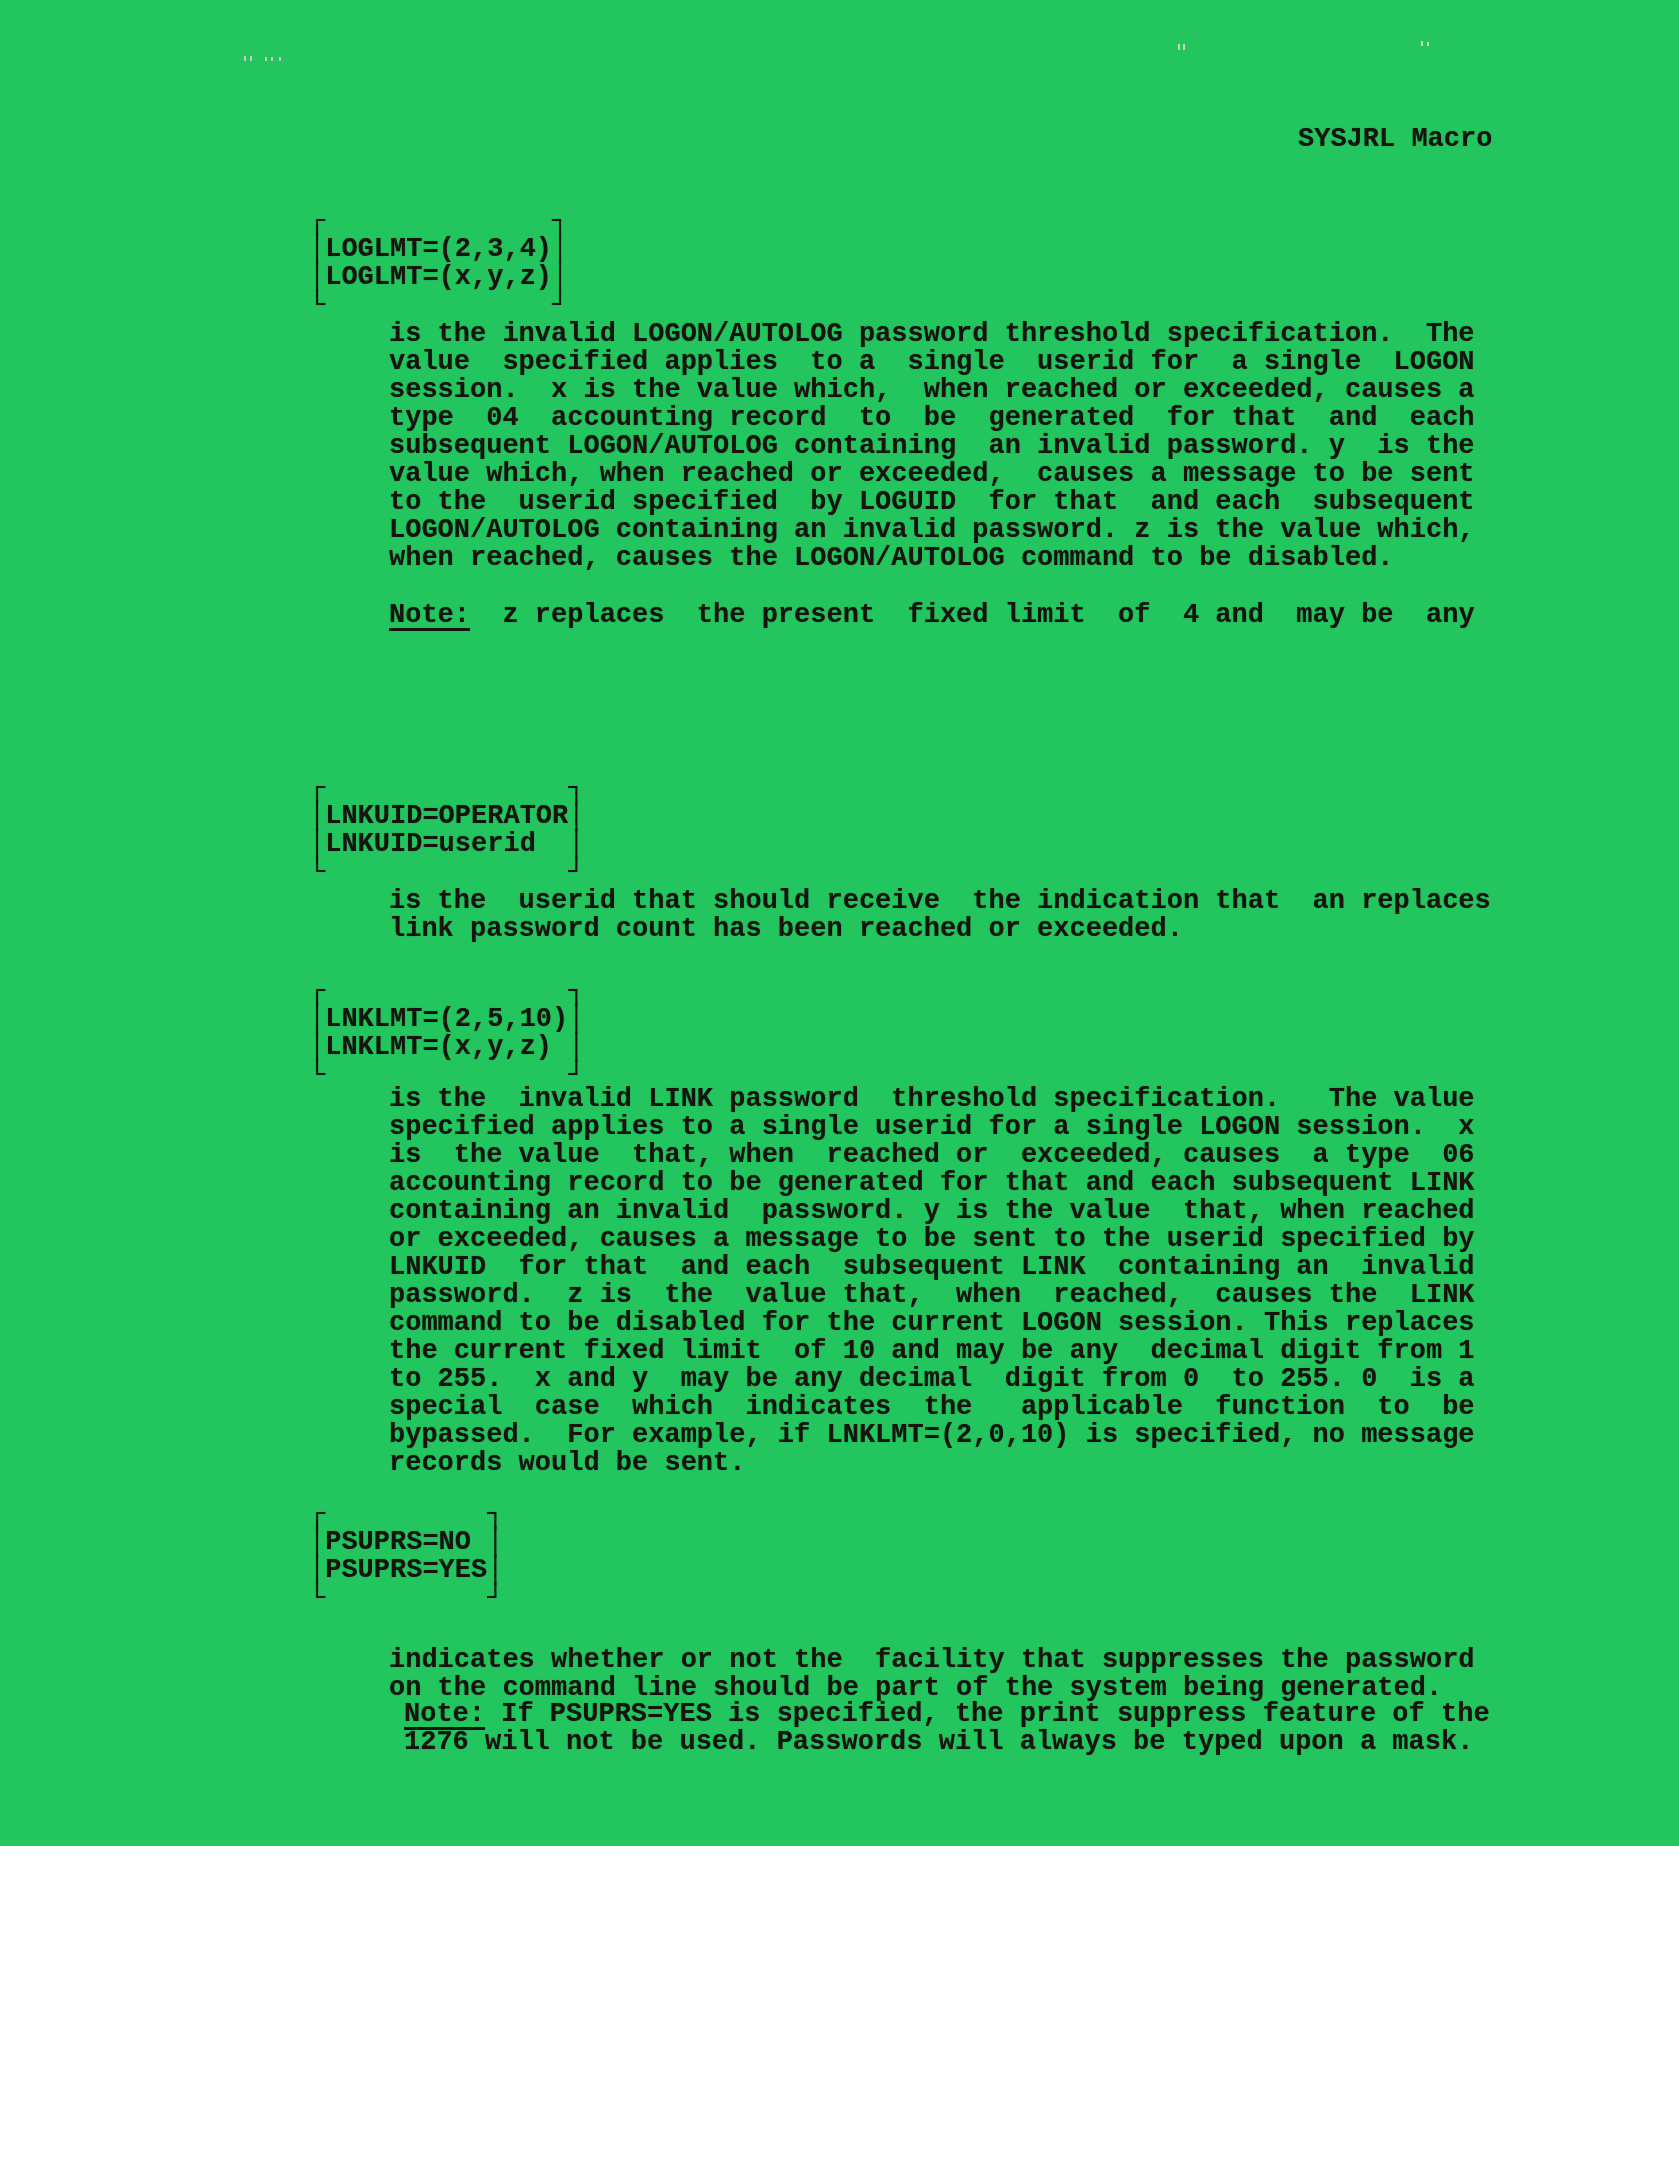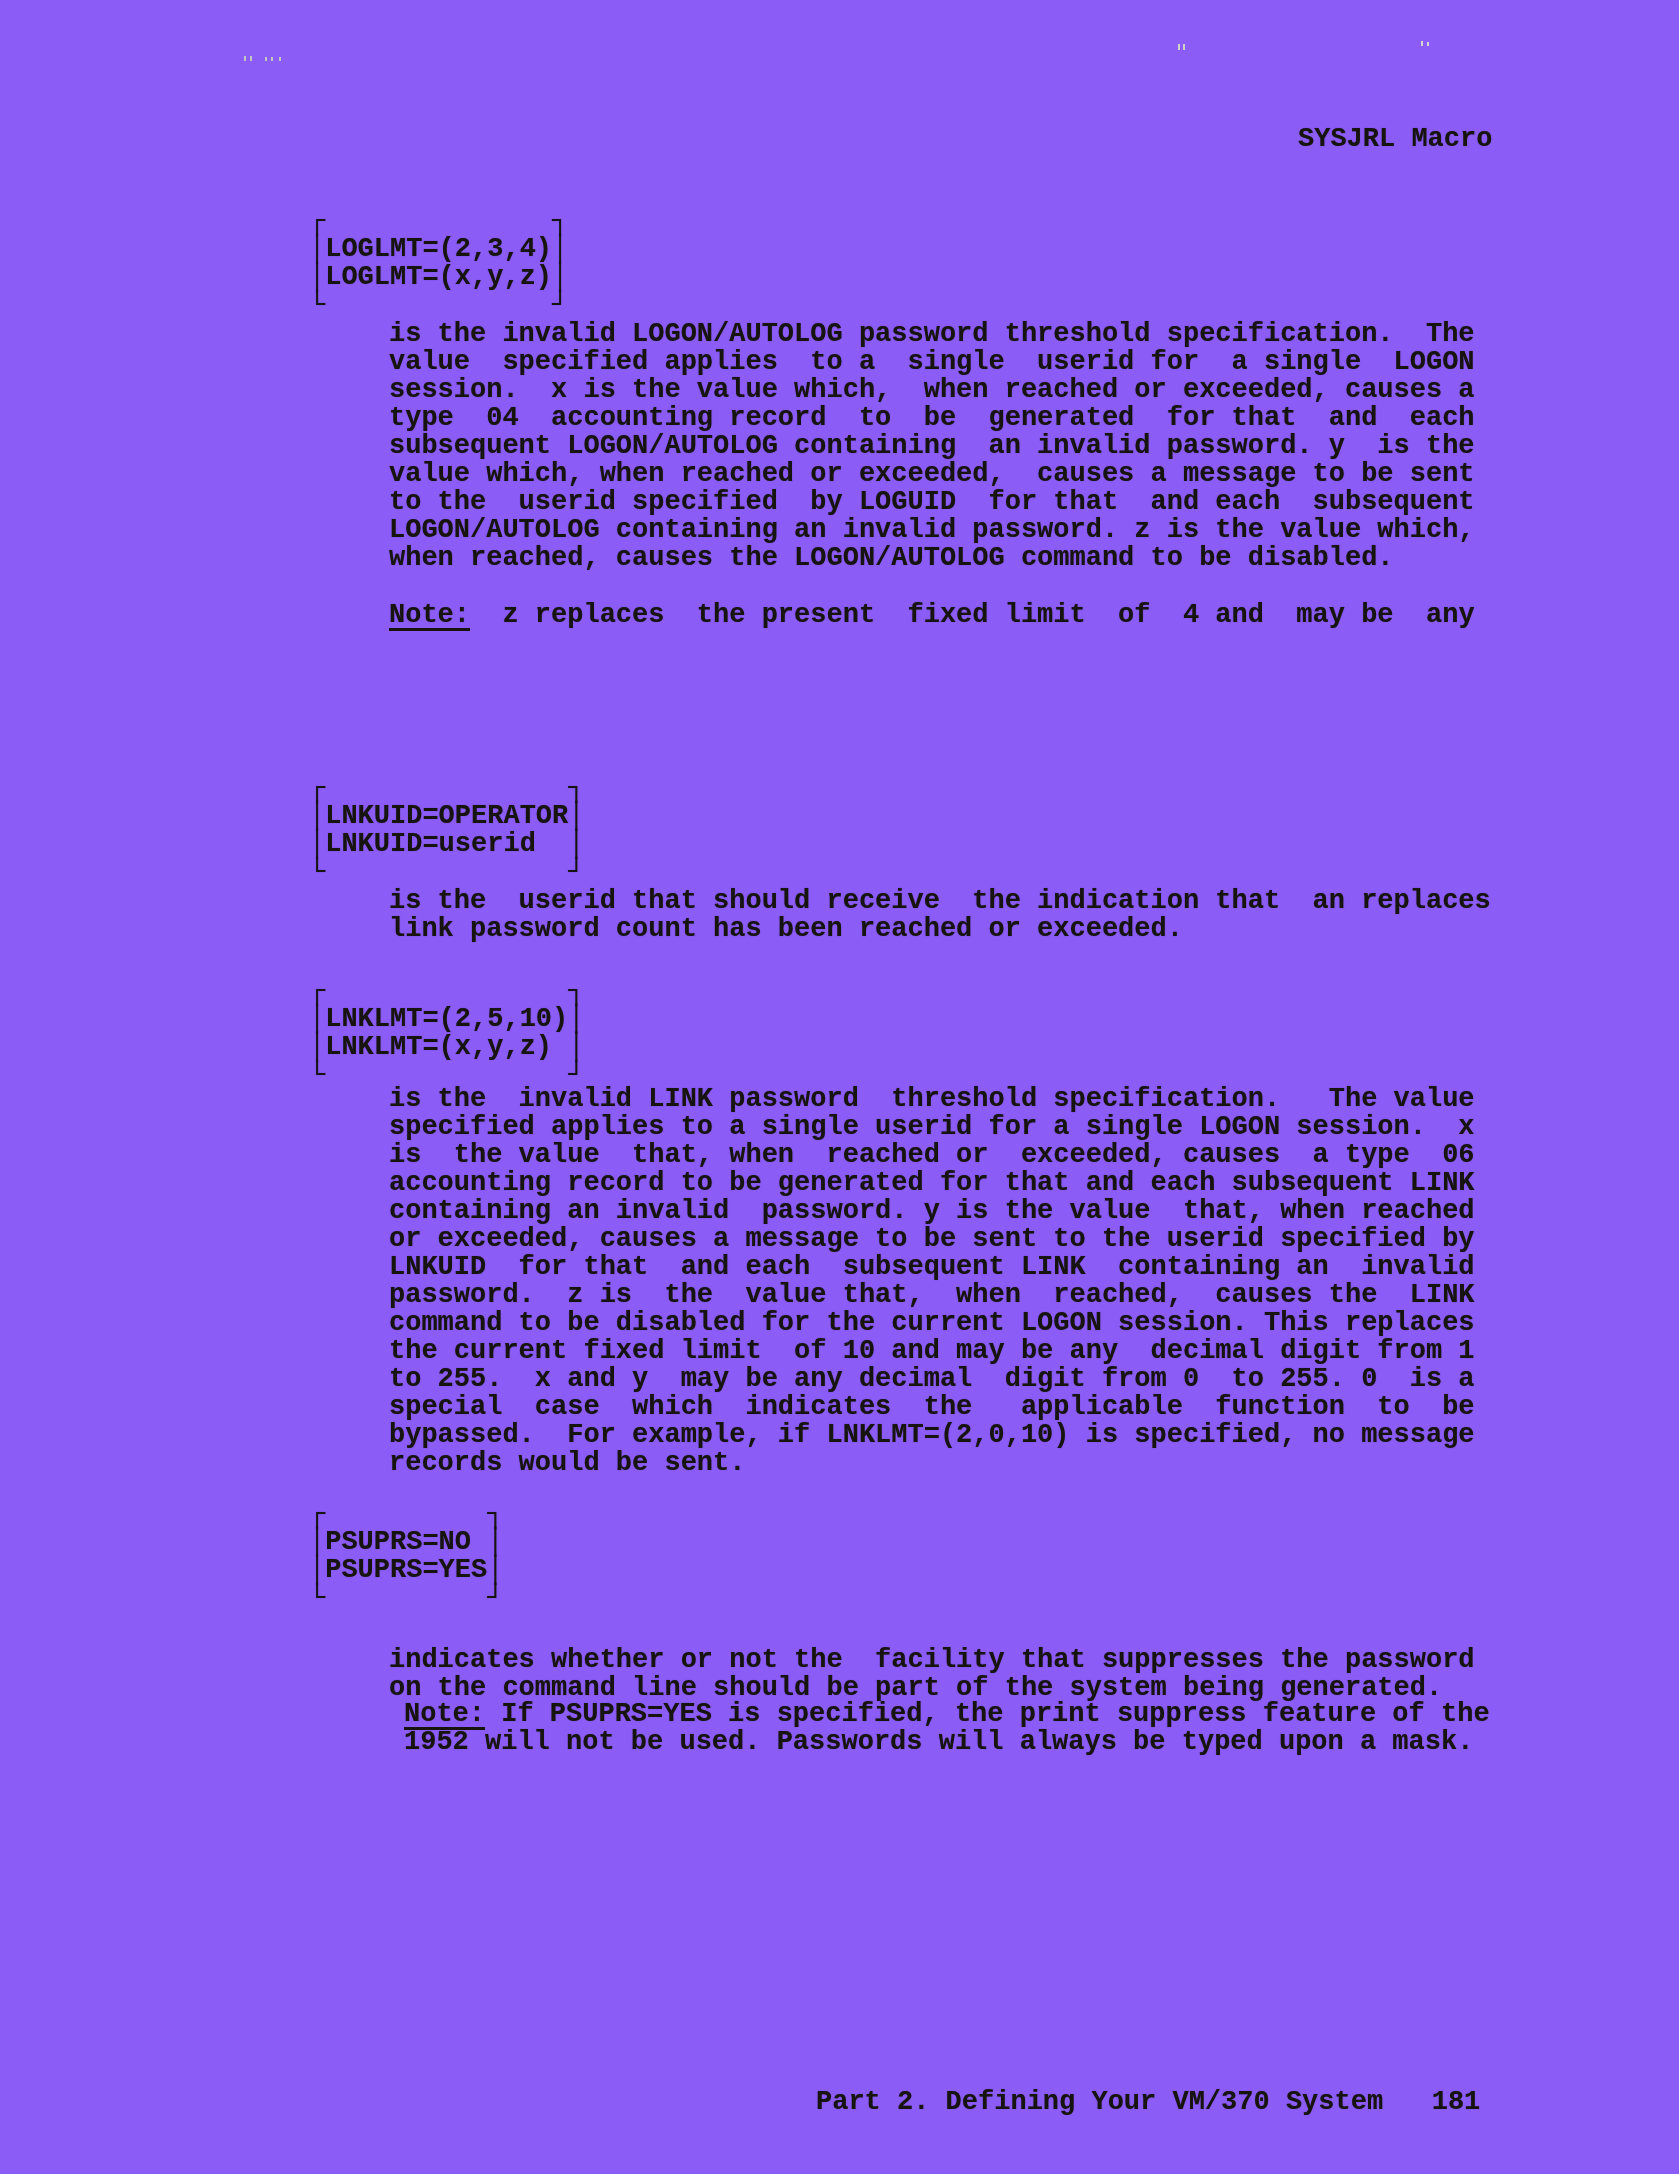--- a/index.html
+++ b/index.html
@@ -1,19 +1,19 @@
 <!DOCTYPE html>
 <html style="font-size:15px"><head>
 <meta charset="utf-8">
 <style>
   html,body{margin:0;padding:0;background:#ffffff;}
   .page{
     position:relative;
-    width:1680px;height:2174px;
-    background:#8b5cf6;
+    width:1680px;height:1846px;
+    background:#22c55e;
     overflow:hidden;
     font-family:"Liberation Mono","DejaVu Sans Mono",monospace;
     font-weight:700;
     font-size:27px;
     line-height:28px;
     color:#17130f;
     text-shadow:0 0 0.9px rgba(23,19,15,0.45);
   }
   .pre{white-space:pre;}
   .abs{position:absolute;}
@@ -114,19 +114,19 @@
   <div class="abs pre pos-box-psuprs">┌          ┐
 │PSUPRS=NO │
 │PSUPRS=YES│
 └          ┘</div>
 
   <div class="abs pre pos-desc-psuprs">indicates whether or not the  facility that suppresses the password
 on the command line should be part of the system being generated.</div>
 
   <div class="abs pos-note-psuprs">
     <span class="note-label pre">Note:</span><span class="pre"> If PSUPRS=YES is specified, the print suppress feature of the</span>
-    <div class="pre">1952 will not be used. Passwords will always be typed upon a mask.</div>
+    <div class="pre">1276 will not be used. Passwords will always be typed upon a mask.</div>
   </div>
 
   <div class="abs pre pos-footer">Part 2. Defining Your VM/370 System   181</div>
 
 </div>
 
 
 </body></html>

